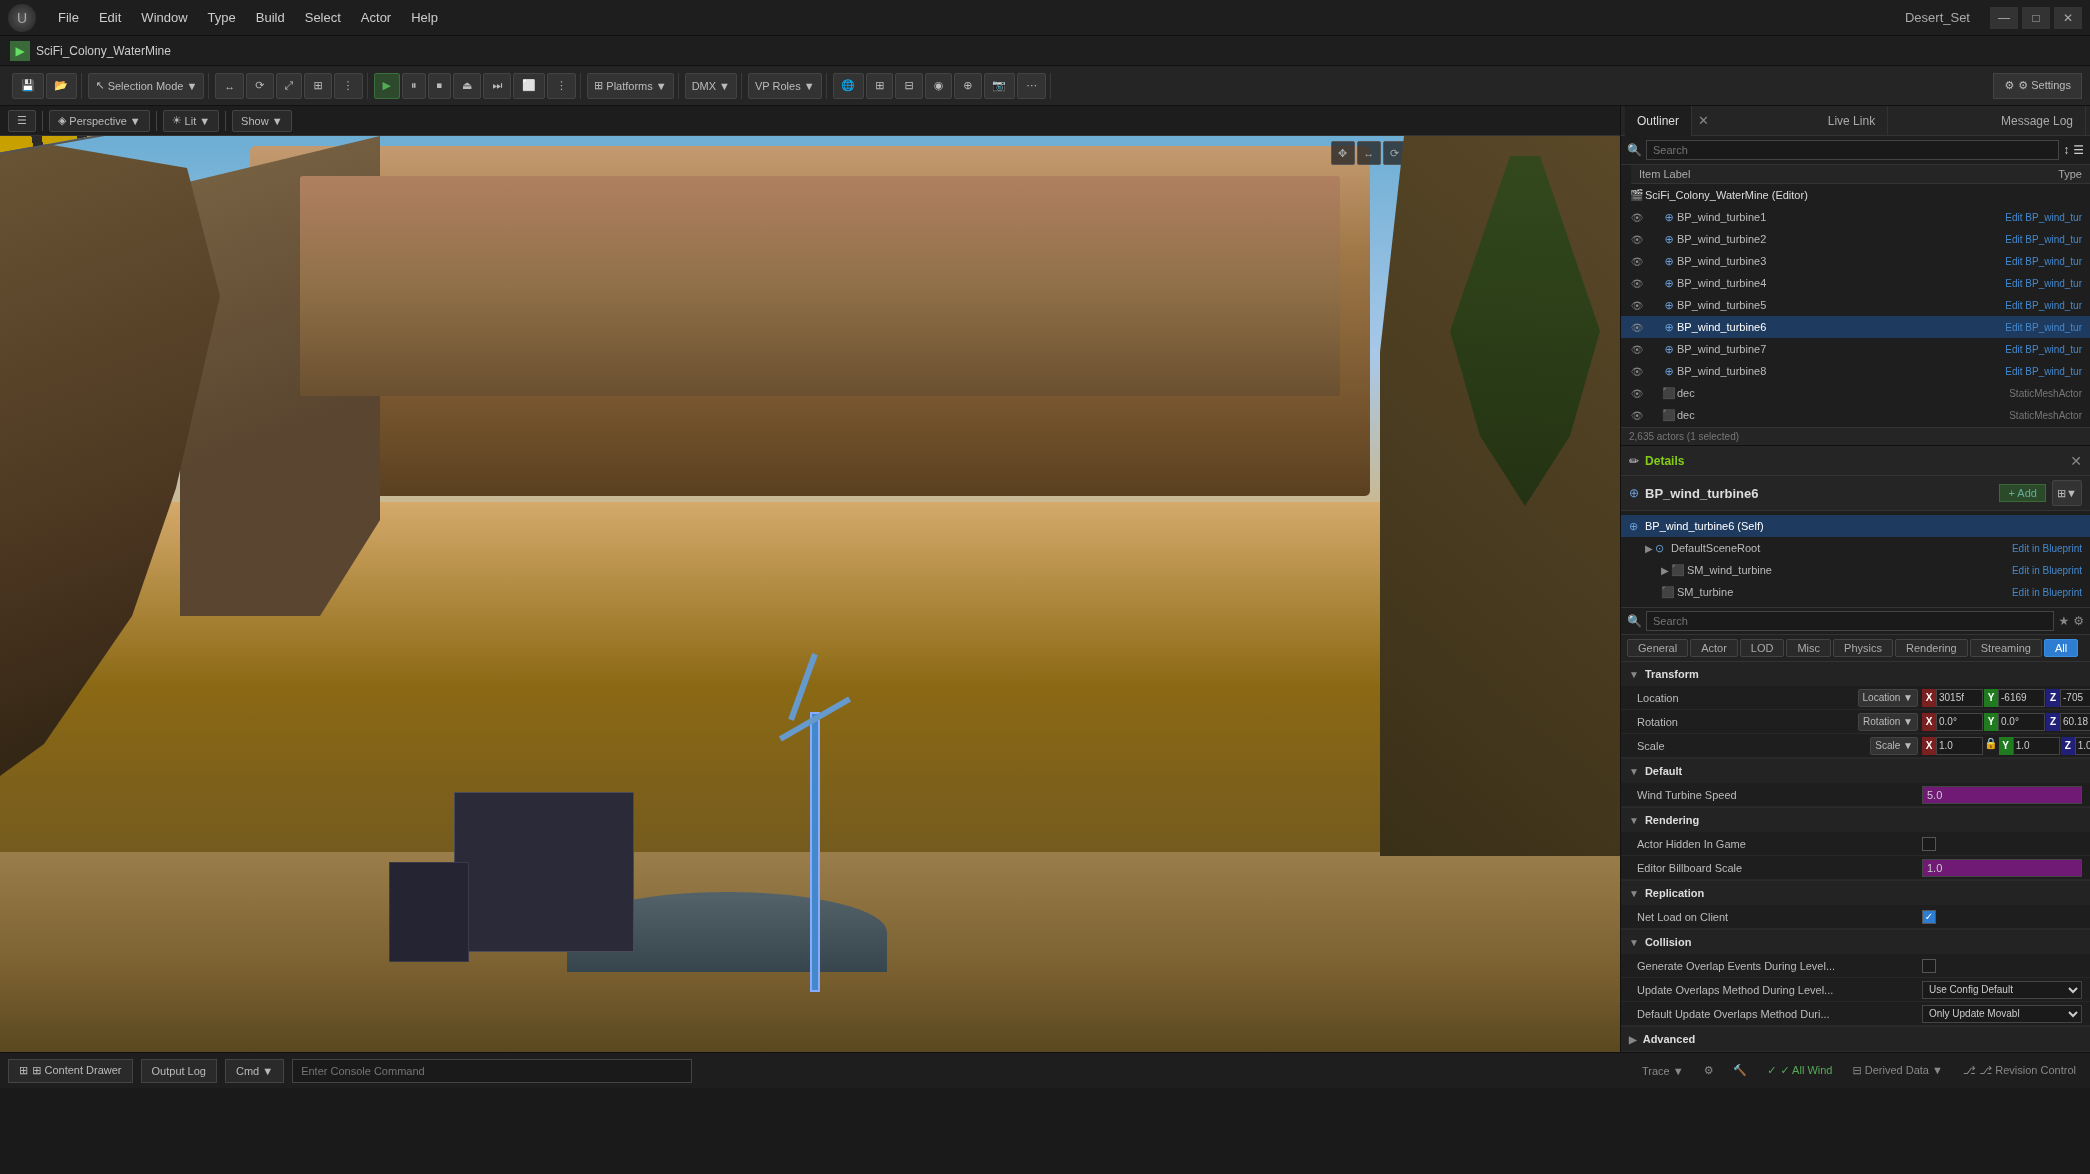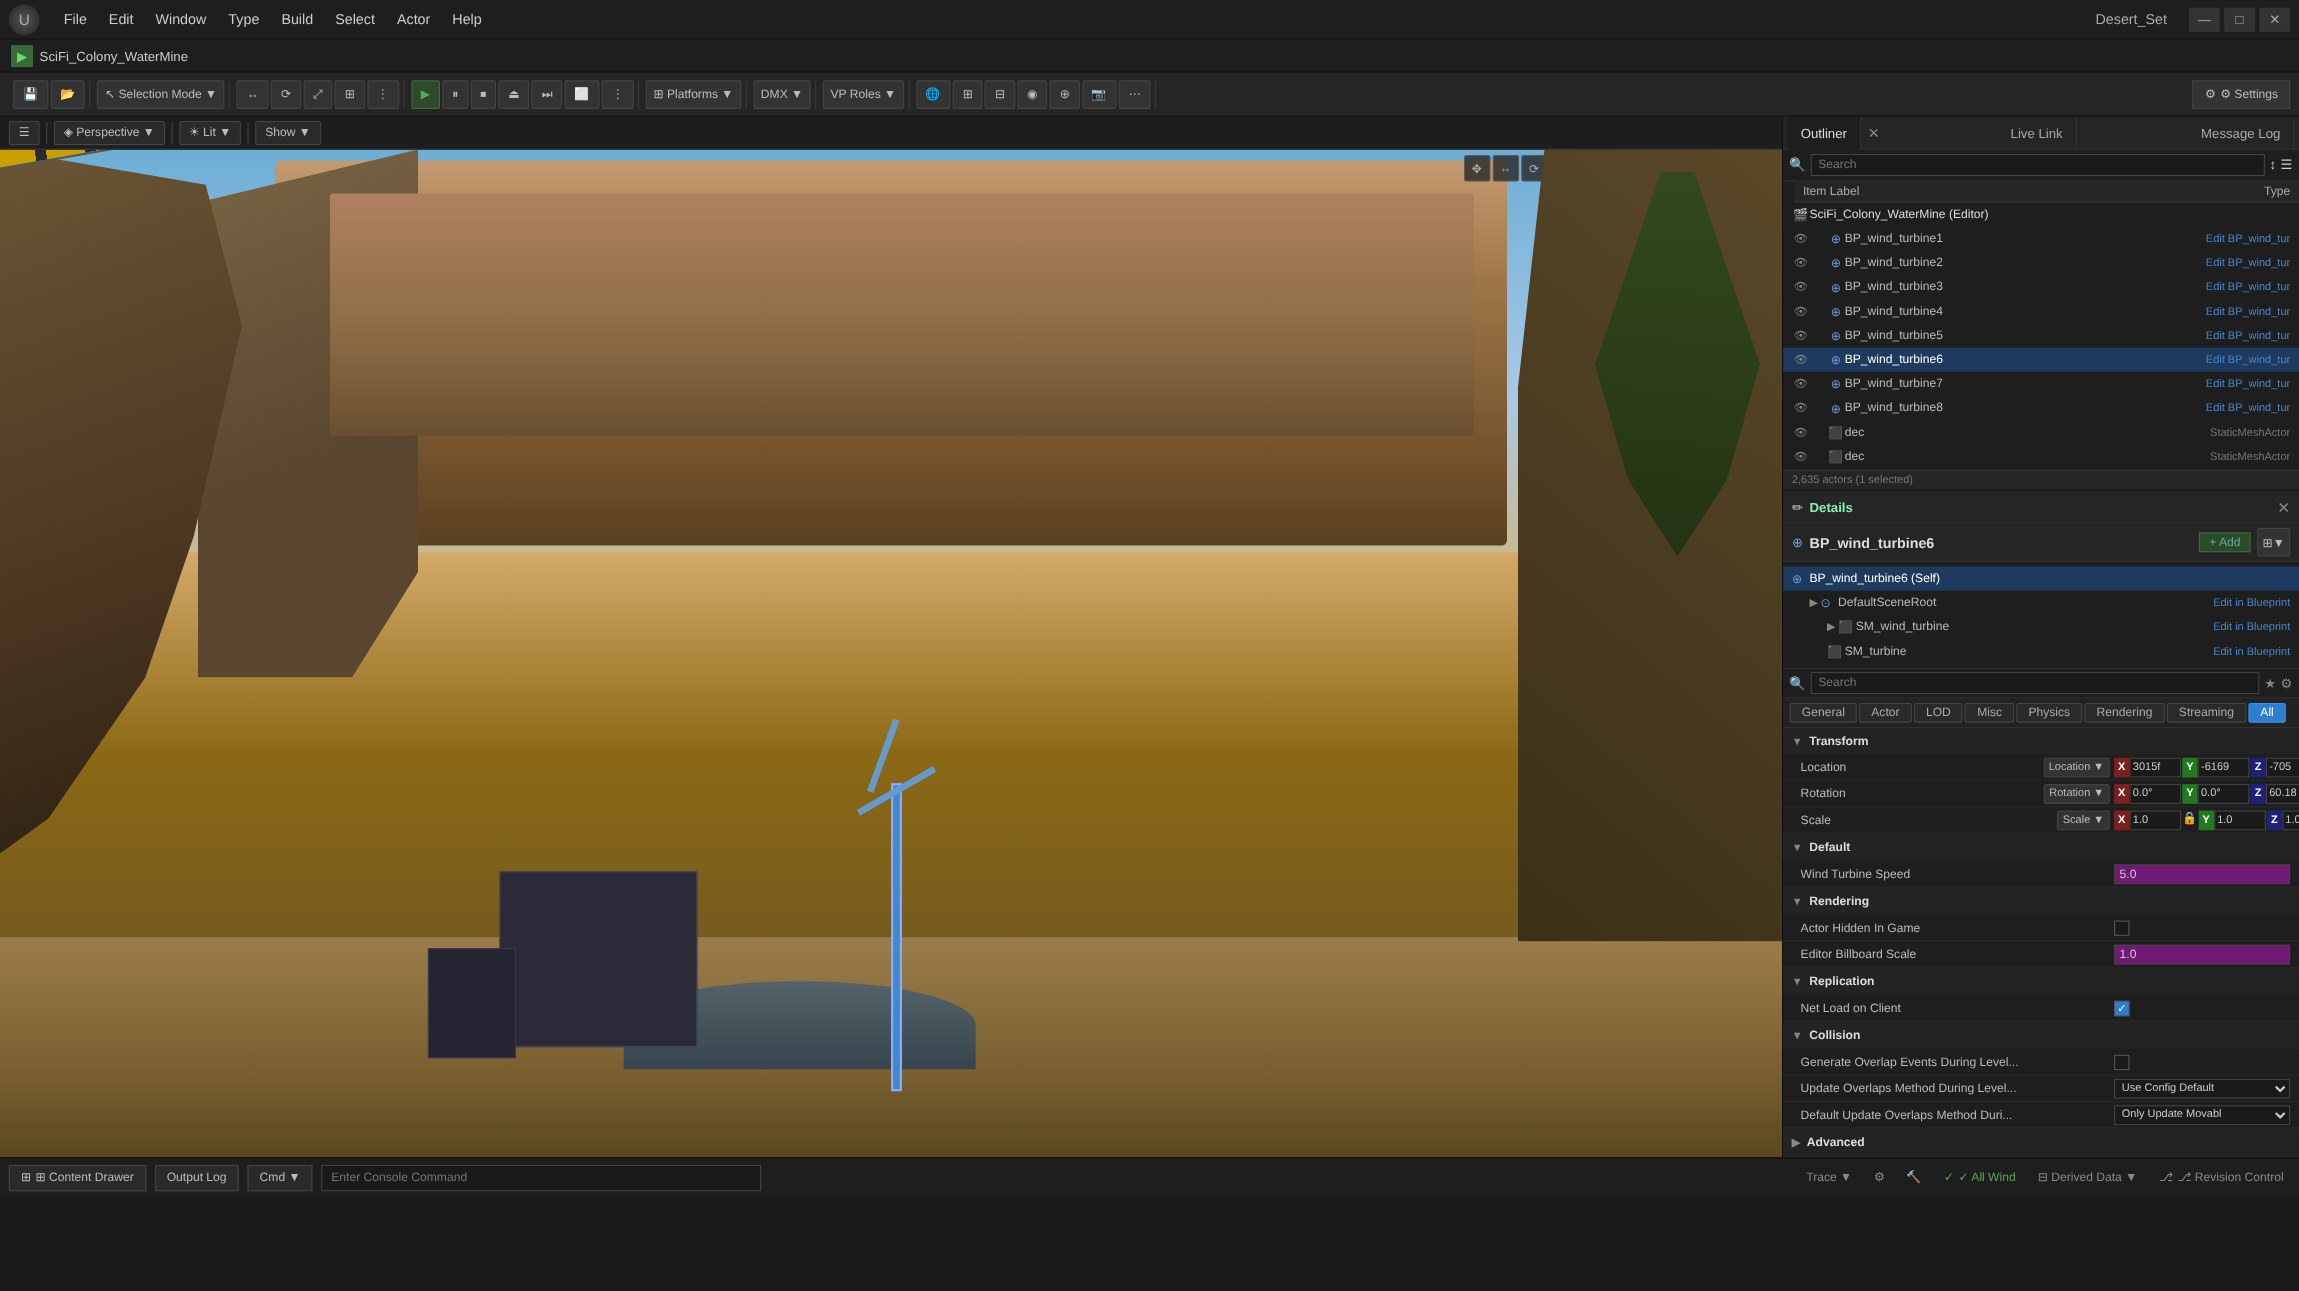--- a/index.html
+++ b/index.html
@@ -220,21 +220,21 @@
 
     
     #outliner {
       height: 340px;
       border-bottom: 1px solid #111;
       display: flex;
       flex-direction: column;
     }
     .panel-title {
       font-size: 12px;
-      color: #86efac;
+      color: #84cc16;
       font-weight: 600;
     }
     .panel-close {
       margin-left: auto;
       cursor: pointer;
       color: #888;
       font-size: 14px;
     }
     .outliner-search {
       display: flex;

